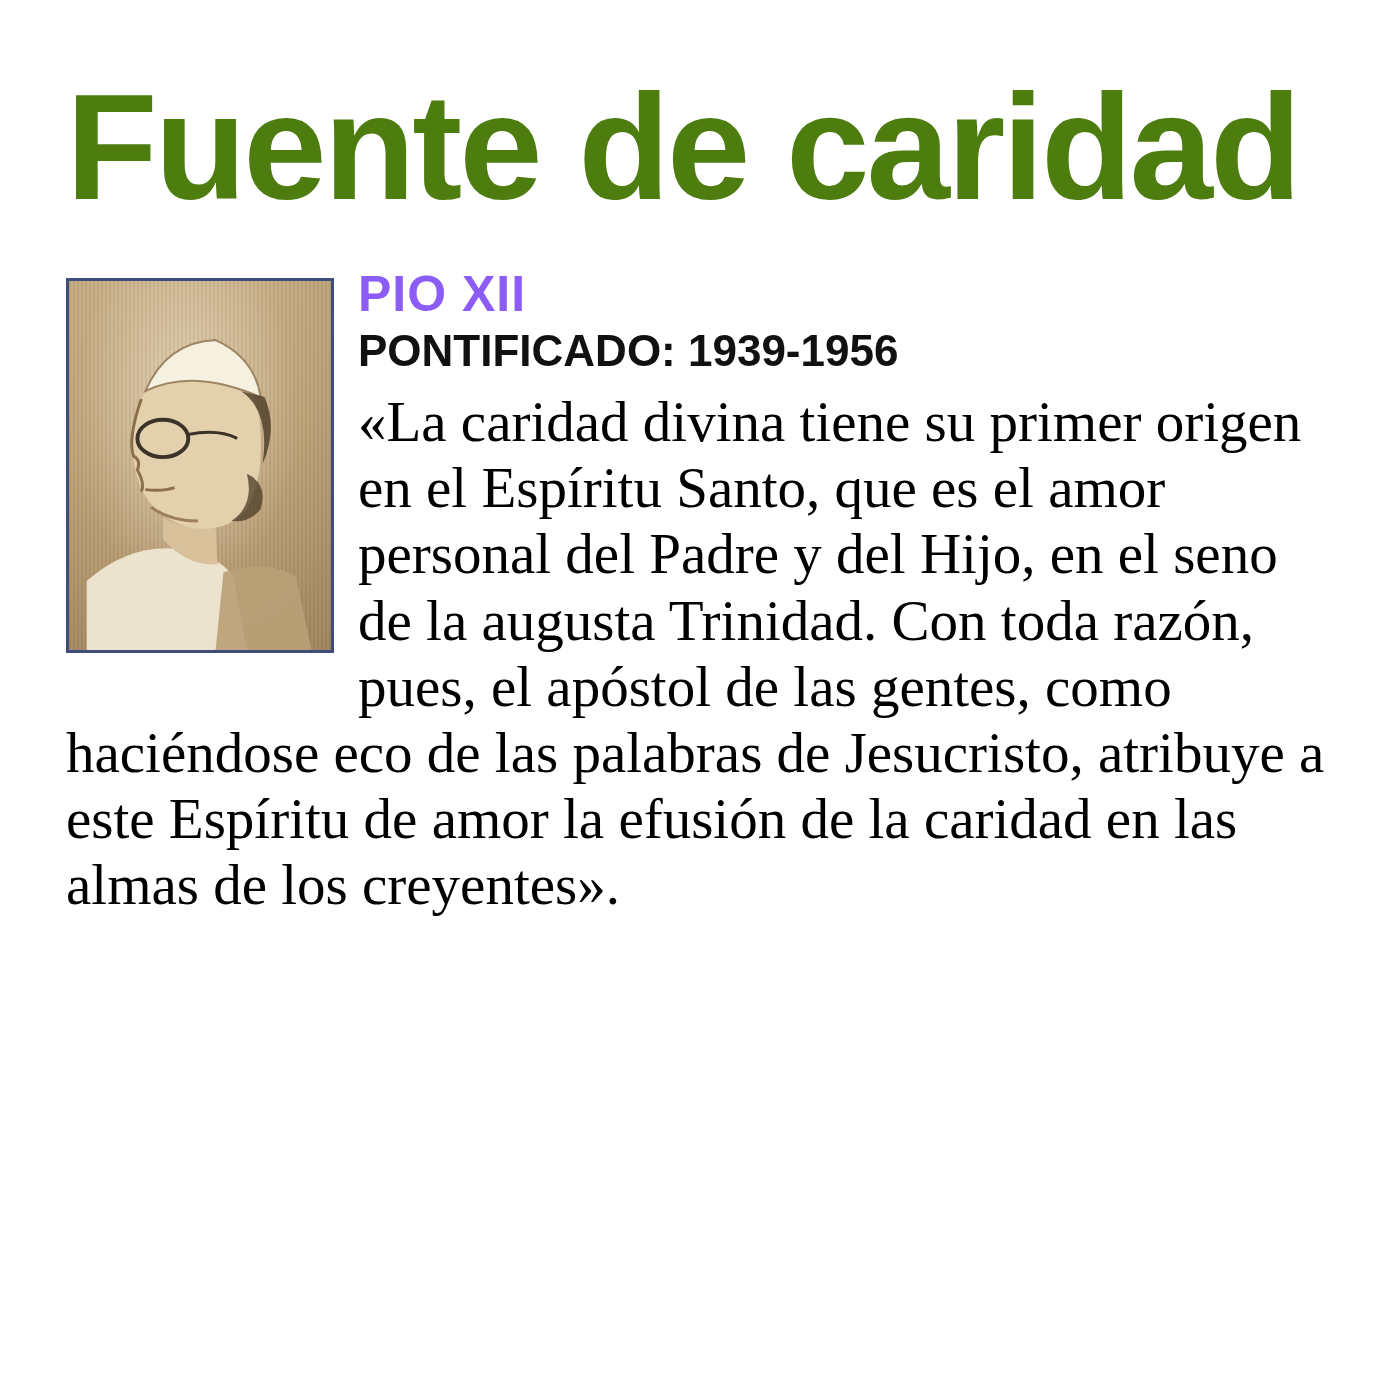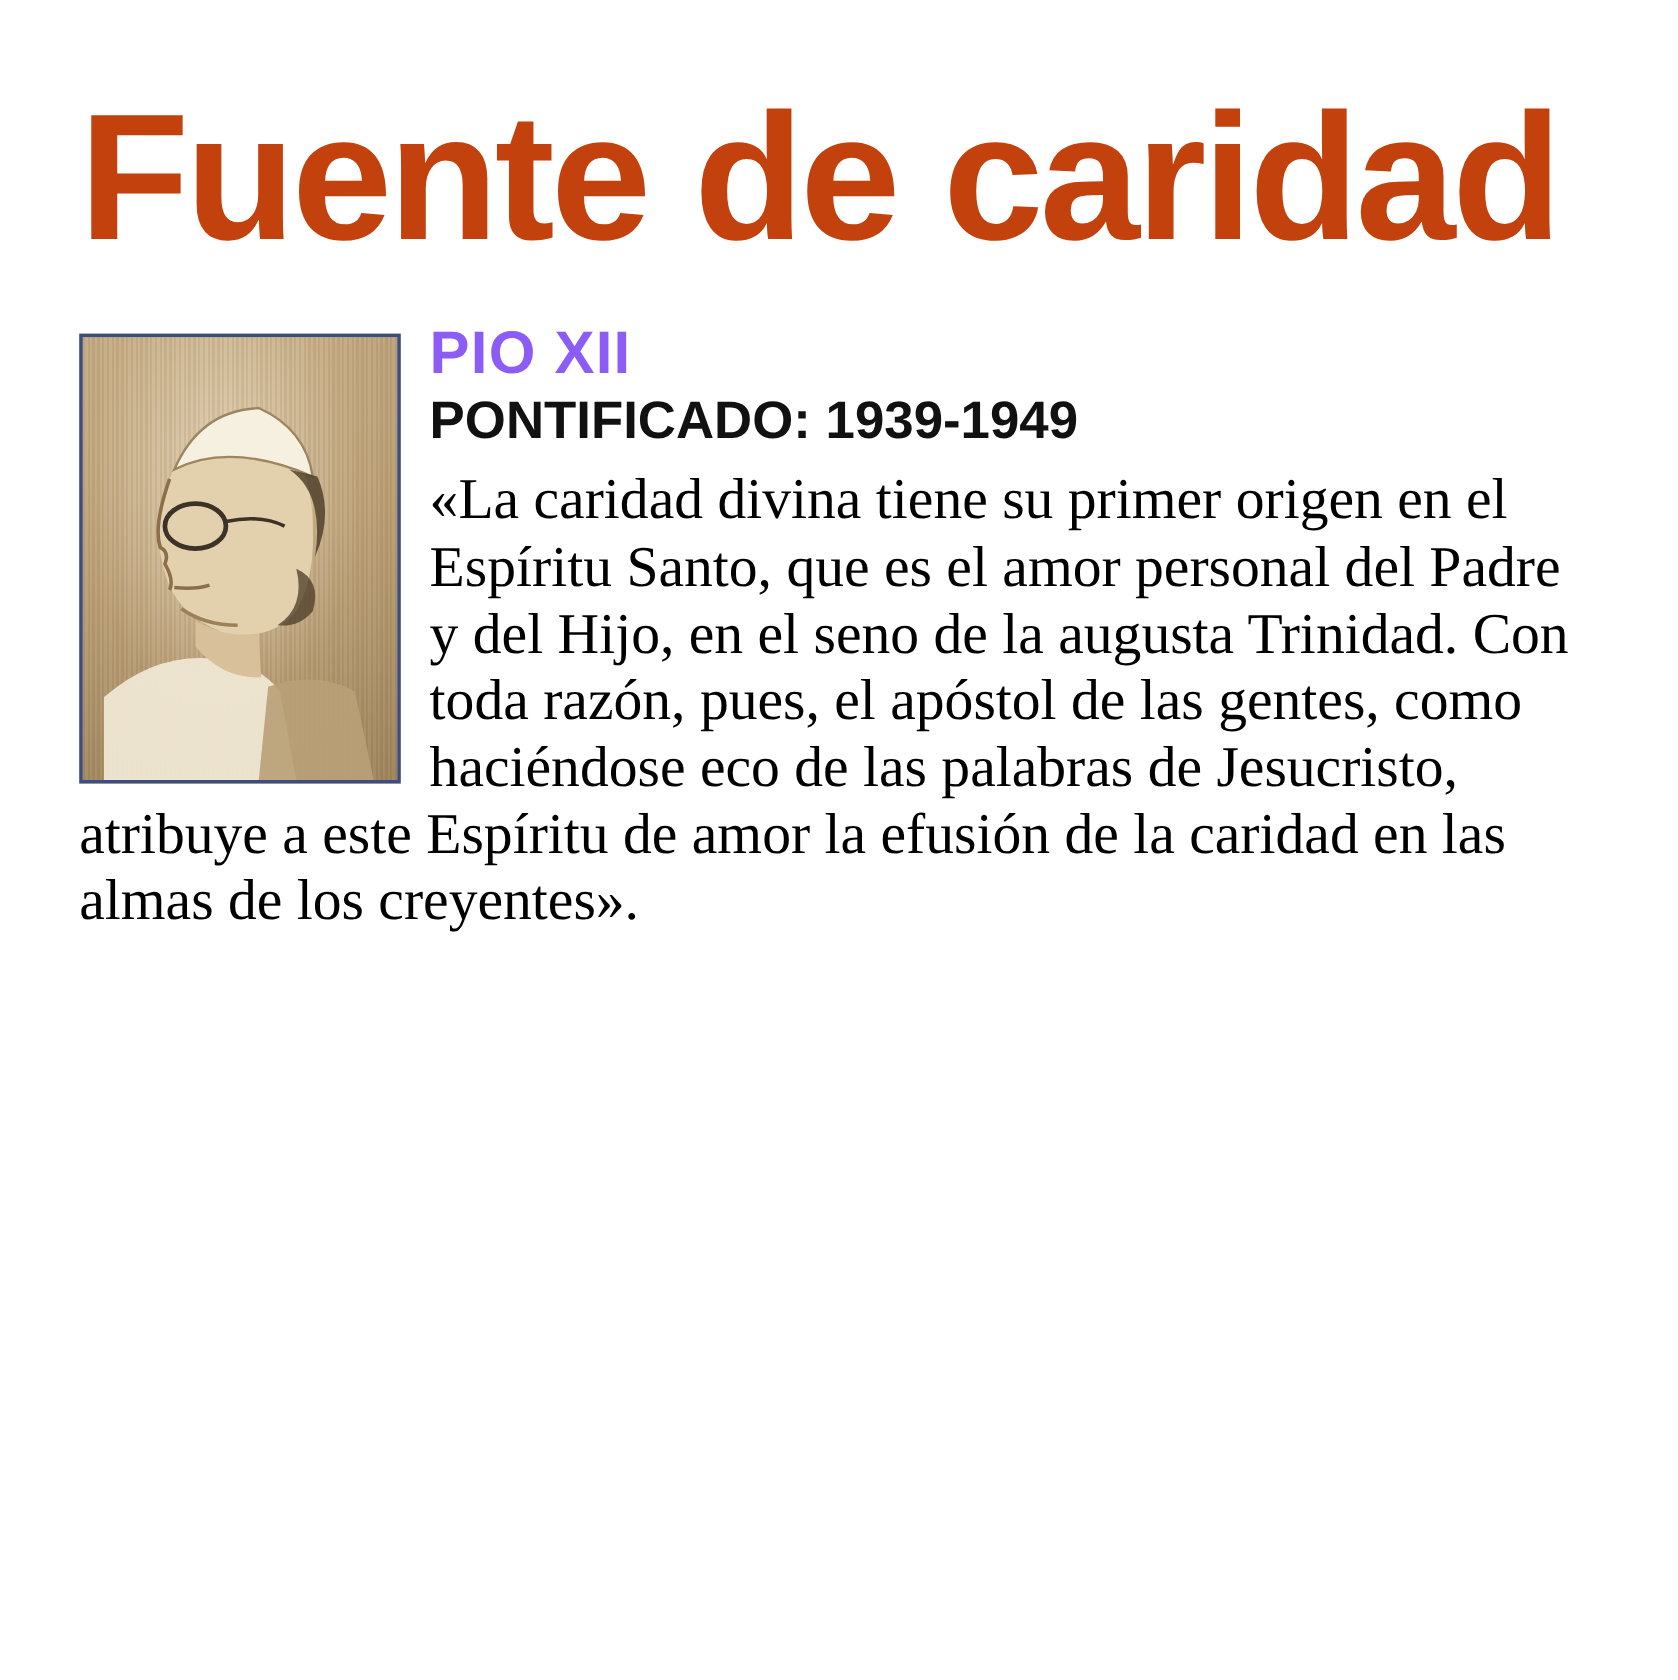--- a/index.html
+++ b/index.html
@@ -22,21 +22,21 @@
     padding: 0 66px;
   }
   .headline {
     font-family: "Liberation Sans", sans-serif;
     font-weight: bold;
     font-size: 150px;
     line-height: 1.0;
     letter-spacing: -3px;
     margin: 0;
     padding-top: 72px;
-    color: #c2410c;
+    color: #4d7c0f;
     white-space: nowrap;
   }
   .content {
     margin-top: 44px;
   }
   .portrait {
     float: left;
     width: 268px;
     height: 375px;
     border: 3px solid #3f4d7a;
@@ -73,21 +73,21 @@
     font-family: "Liberation Sans", sans-serif;
     font-weight: bold;
     font-size: 44px;
     letter-spacing: 0px;
     color: #111111;
     margin: 0 0 14px 0;
     line-height: 1.12;
   }
   .quote {
     font-family: "Liberation Serif", serif;
-    font-size: 48px;
+    font-size: 57px;
     line-height: 1.16;
     margin: 0;
     text-align: left;
     hyphens: none;
   }
 </style>
 </head>
 <body>
 
 <div class="page">
@@ -117,18 +117,18 @@
         <ellipse cx="96" cy="160" rx="26" ry="19" fill="none" stroke="#3b3228" stroke-width="4"></ellipse>
         <path d="M122 156 Q152 150 172 160" fill="none" stroke="#3b3228" stroke-width="3"></path>
 
         <path d="M78 212 Q96 214 108 210" fill="none" stroke="#8a6f4a" stroke-width="3"></path>
         <path d="M84 230 Q104 244 132 244" fill="none" stroke="#9b805a" stroke-width="3"></path>
       </svg>
     </figure>
 
     <div class="meta-name">PIO XII</div>
 
-    <div class="meta-pont">PONTIFICADO: 1939-1949</div>
+    <div class="meta-pont">PONTIFICADO: 1939-1956</div>
 
     <p class="quote">«La caridad divina tiene su primer origen en el Espíritu Santo, que es el amor personal del Padre y del Hijo, en el seno de la augusta Trinidad. Con toda razón, pues, el apóstol de las gentes, como haciéndose eco de las palabras de Jesucristo, atribuye a este Espíritu de amor la efusión de la caridad en las almas de los creyentes».</p>
 
   </div>
 </div>
 
 </body></html>

